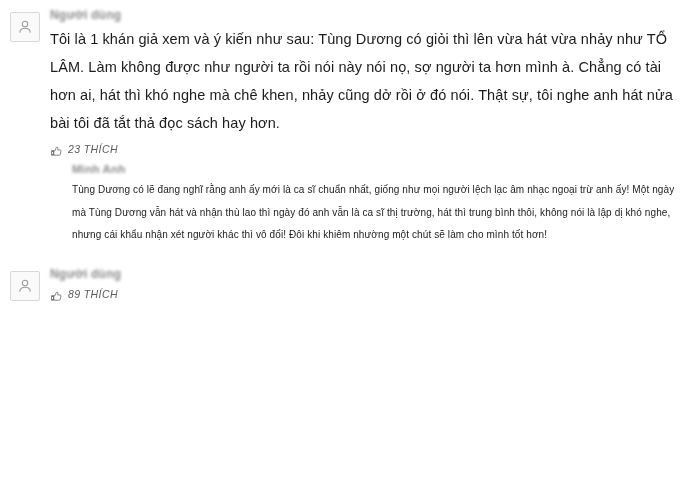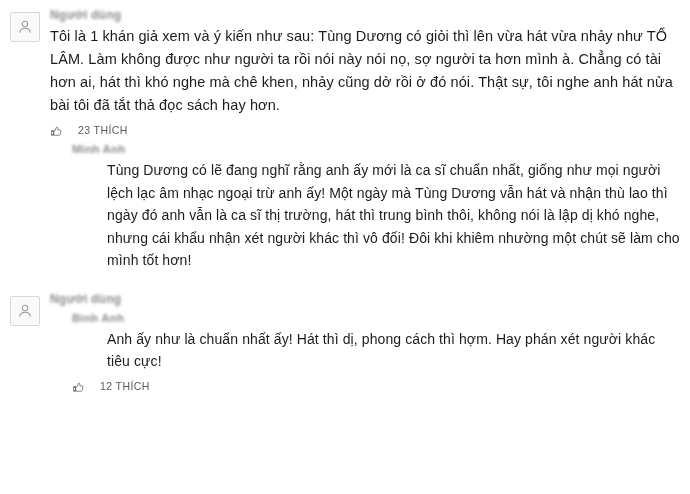--- a/index.html
+++ b/index.html
@@ -56,32 +56,33 @@
     letter-spacing: .2px;
     line-height: 15px;
     margin-bottom: 2px;
     filter: blur(1.6px);
     -webkit-filter: blur(1.6px);
     user-select: none;
   }
 
   .text {
     font-size: 14.5px;
-    line-height: 23px;
+    line-height: 28px;
     color: #1c1c1c;
     letter-spacing: .1px;
   }
 
   .likes {
     display: flex;
-    align-items: flex-end;
-    gap: 15px;
+    align-items: flex-start;
+    gap: 5px;
     margin-top: 6px;
     margin-bottom: 4px;
     color: #6b6b6b;
+    font-style: italic;
   }
   .like-icon {
     display: inline-block;
     width: 13px;
     height: 13px;
     position: relative;
     top: 1px;
   }
   .like-count {
     font-size: 10.5px;
@@ -92,23 +93,22 @@
 
   
   .reply {
     margin-left: 22px;
     padding-top: 2px;
   }
   .reply .author {
     font-size: 11.5px;
   }
   .reply .text {
-    font-size: 14px;
+    font-size: 10px;
     line-height: 22.5px;
-    margin-left: 35px;
   }
 
   .spacer-lg { height: 18px; }
 </style>
 </head>
 <body>
 
 <div class="comment-list">
 
   <div class="comment">
@@ -142,30 +142,26 @@
 
   <div class="comment">
     <div class="avatar">
       <svg width="18" height="18" viewBox="0 0 24 24" aria-hidden="true">
         <circle cx="12" cy="8" r="3.6" fill="none" stroke="#9a9a9a" stroke-width="1.4"></circle>
         <path d="M5 19.5c0-3.6 3.1-5.8 7-5.8s7 2.2 7 5.8" fill="none" stroke="#9a9a9a" stroke-width="1.4"></path>
       </svg>
     </div>
     <div class="comment-body">
       <div class="author">Người dùng</div>
+      <div class="likes">
+        <span class="like-icon">
+          <svg width="13" height="13" viewBox="0 0 24 24" aria-hidden="true">
+            <path d="M7 10.5h2.2l2.6-6.1c.2-.5.7-.8 1.2-.7.9.2 1.5 1 1.5 1.9v3.6h4.2c1 0 1.8.9 1.6 1.9l-1.3 6.3c-.2.8-.9 1.4-1.7 1.4H7z" fill="none" stroke="#6b6b6b" stroke-width="1.5" stroke-linejoin="round"></path>
+            <rect x="3" y="10.5" width="3.6" height="8.3" fill="none" stroke="#6b6b6b" stroke-width="1.5"></rect>
+          </svg>
+        </span>
+        <span class="like-count">89 THÍCH</span>
+      </div>
 
-      <div class="reply">
-        <div class="author">Bình Anh</div>
-        <div class="text">Anh ấy như là chuẩn nhất ấy! Hát thì dị, phong cách thì hợm. Hay phán xét người khác tiêu cực!</div>
-        <div class="likes">
-          <span class="like-icon">
-            <svg width="13" height="13" viewBox="0 0 24 24" aria-hidden="true">
-              <path d="M7 10.5h2.2l2.6-6.1c.2-.5.7-.8 1.2-.7.9.2 1.5 1 1.5 1.9v3.6h4.2c1 0 1.8.9 1.6 1.9l-1.3 6.3c-.2.8-.9 1.4-1.7 1.4H7z" fill="none" stroke="#6b6b6b" stroke-width="1.5" stroke-linejoin="round"></path>
-              <rect x="3" y="10.5" width="3.6" height="8.3" fill="none" stroke="#6b6b6b" stroke-width="1.5"></rect>
-            </svg>
-          </span>
-          <span class="like-count">12 THÍCH</span>
-        </div>
-      </div>
     </div>
   </div>
 
 </div>
 
 </body></html>

